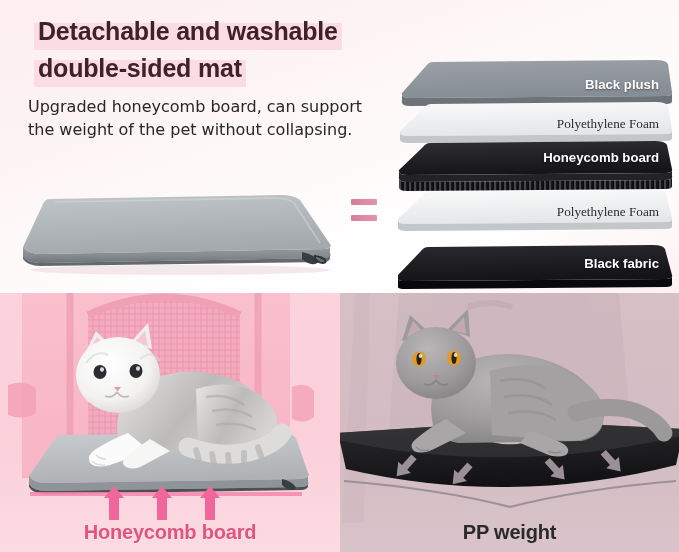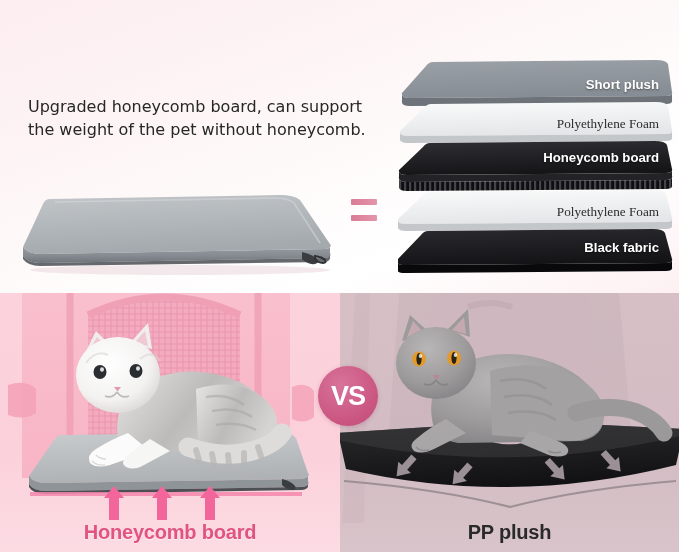--- a/index.html
+++ b/index.html
@@ -82,24 +82,32 @@
   }
   .scene{position:absolute;left:0;top:0;width:100%;height:100%;}
 </style>
 </head>
 <body>
 
 <div id="root">
 
   <div class="top-section">
 
+    <div class="headline-wrap">
+      <div class="headline-line">
+        <span>Detachable and washable</span>
+      </div><br>
+      <div class="headline-line">
+        <span>double-sided mat</span>
+      </div>
+    </div>
 
     <div class="subtext">
       <div>Upgraded honeycomb board, can support</div>
-      <div>the weight of the pet without honeycomb.</div>
+      <div>the weight of the pet without collapsing.</div>
     </div>
 
     <div class="mat-photo">
       <svg width="330" height="90" viewBox="0 0 330 90">
         <defs>
           <linearGradient id="matTop" x1="0" y1="0" x2="0.25" y2="1">
             <stop offset="0%" stop-color="#c2c6c9"></stop>
             <stop offset="45%" stop-color="#b4b9bd"></stop>
             <stop offset="100%" stop-color="#a4a9ae"></stop>
           </linearGradient>
@@ -133,21 +141,21 @@
           <svg width="275" height="52" viewBox="0 0 275 52" style="position:absolute;left:0;top:0;">
             <defs>
               <linearGradient id="plushTop" x1="0" y1="0" x2="0.2" y2="1">
                 <stop offset="0%" stop-color="#9ba1a7"></stop>
                   <stop offset="100%" stop-color="#868d94"></stop>
               </linearGradient>
             </defs>
             <path d="M35,4 L258,2 Q268,2 270,6 L274,34 Q275,38 268,38 L12,40 Q3,40 4,35 L28,8 Q31,4 35,4 Z" fill="url(#plushTop)"></path>
             <path d="M4,35 Q3,40 12,40 L268,38 Q275,38 274,34 L274,42 Q275,46 268,46 L12,48 Q3,48 4,43 Z" fill="#6d7379"></path>
           </svg>
-          <span class="label lbl-light">Short plush</span>
+          <span class="label lbl-light">Black plush</span>
         </div>
       </div>
 
       <div class="layer" style="top:42px;height:48px;">
         <div class="slab">
           <svg width="275" height="48" viewBox="0 0 275 48" style="position:absolute;left:0;top:0;">
             <defs>
               <linearGradient id="foamTop1" x1="0" y1="0" x2="0.2" y2="1">
                 <stop offset="0%" stop-color="#fafbfb"></stop>
                   <stop offset="100%" stop-color="#e4e6e8"></stop>
@@ -184,21 +192,21 @@
       <div class="layer" style="top:130px;height:48px;">
         <div class="slab">
           <svg width="275" height="48" viewBox="0 0 275 48" style="position:absolute;left:0;top:0;">
             <path d="M31,4 L256,2 Q266,2 268,6 L274,30 Q275,34 268,34 L8,36 Q-1,36 0,31 L24,8 Q27,4 31,4 Z" fill="url(#foamTop1)"></path>
             <path d="M0,31 Q-1,36 8,36 L268,34 Q275,34 274,30 L274,37 Q275,41 268,41 L8,43 Q-1,43 0,38 Z" fill="#c4c7ca"></path>
           </svg>
           <span class="label lbl-dark">Polyethylene Foam</span>
         </div>
       </div>
 
-      <div class="layer" style="top:169px;height:48px;">
+      <div class="layer" style="top:185px;height:48px;">
         <div class="slab">
           <svg width="275" height="48" viewBox="0 0 275 48" style="position:absolute;left:0;top:0;">
             <defs>
               <linearGradient id="bfTop" x1="0" y1="0" x2="0.2" y2="1">
                 <stop offset="0%" stop-color="#2b2b2f"></stop>
                   <stop offset="100%" stop-color="#141417"></stop>
               </linearGradient>
             </defs>
             <path d="M30,4 L255,2 Q265,2 267,6 L274,32 Q275,36 268,36 L7,38 Q-2,38 -1,33 L23,8 Q26,4 30,4 Z" fill="url(#bfTop)"></path>
             <path d="M-1,33 Q-2,38 7,38 L268,36 Q275,36 274,32 L274,40 Q275,44 268,44 L7,46 Q-2,46 -1,41 Z" fill="#09090b"></path>
@@ -350,21 +358,18 @@
             </g>
             <g transform="translate(214,180) rotate(-42)">
               <path d="M0,-14 l7,0 l0,14 l5,0 l-8.5,12 l-8.5,-12 l5,0 z"></path>
             </g>
             <g transform="translate(270,172) rotate(-42)">
               <path d="M0,-14 l7,0 l0,14 l5,0 l-8.5,12 l-8.5,-12 l5,0 z"></path>
             </g>
           </g>
         </g>
       </svg>
-      <div class="caption caption-right">PP plush</div>
+      <div class="caption caption-right">PP weight</div>
     </div>
   </div>
 
-  <div class="vs-badge">
-    <span>VS</span>
-  </div>
 
 </div>
 
 </body></html>

